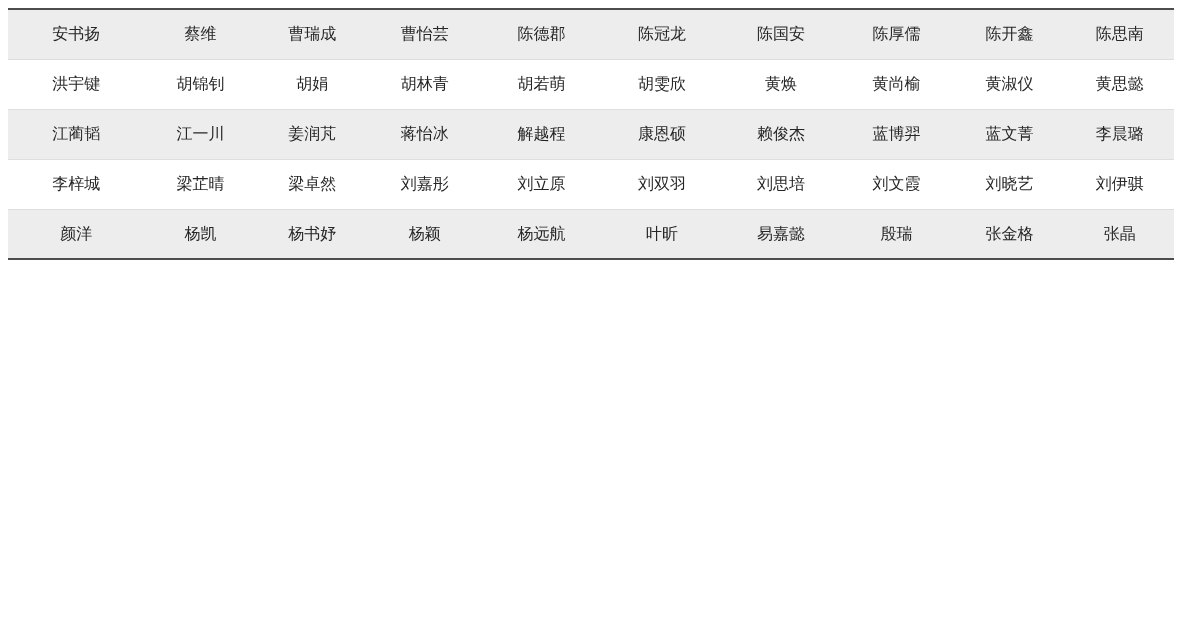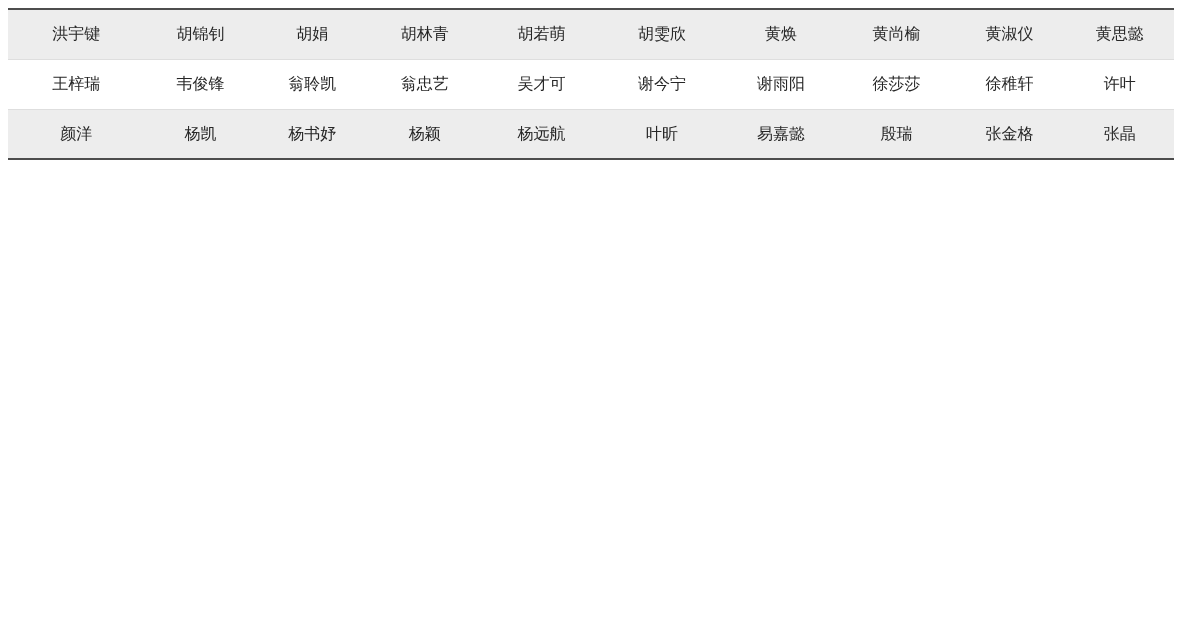--- a/index.html
+++ b/index.html
@@ -68,42 +68,66 @@
         <col class="c4">
         <col class="c5">
       <col class="c6">
         <col class="c7">
         <col class="c8">
         <col class="c9">
         <col class="c10">
     </colgroup>
     <tbody>
         <tr>
+          <td>安书扬</td>
+          <td>蔡维</td>
+          <td>曹瑞成</td>
+          <td>曹怡芸</td>
+          <td>陈德郡</td>
+          <td>陈冠龙</td>
+          <td>陈国安</td>
+          <td>陈厚儒</td>
+          <td>陈开鑫</td>
+          <td>陈思南</td>
+        </tr>
+        <tr>
           <td>洪宇键</td>
           <td>胡锦钊</td>
           <td>胡娟</td>
           <td>胡林青</td>
           <td>胡若萌</td>
           <td>胡雯欣</td>
           <td>黄焕</td>
           <td>黄尚榆</td>
           <td>黄淑仪</td>
           <td>黄思懿</td>
         </tr>
         <tr>
-          <td>王梓瑞</td>
-          <td>韦俊锋</td>
-          <td>翁聆凯</td>
-          <td>翁忠艺</td>
-          <td>吴才可</td>
-          <td>谢今宁</td>
-          <td>谢雨阳</td>
-          <td>徐莎莎</td>
-          <td>徐稚轩</td>
-          <td>许叶</td>
+          <td>江蔺韬</td>
+          <td>江一川</td>
+          <td>姜润芃</td>
+          <td>蒋怡冰</td>
+          <td>解越程</td>
+          <td>康恩硕</td>
+          <td>赖俊杰</td>
+          <td>蓝博羿</td>
+          <td>蓝文菁</td>
+          <td>李晨璐</td>
+        </tr>
+        <tr>
+          <td>李梓城</td>
+          <td>梁芷晴</td>
+          <td>梁卓然</td>
+          <td>刘嘉彤</td>
+          <td>刘立原</td>
+          <td>刘双羽</td>
+          <td>刘思培</td>
+          <td>刘文霞</td>
+          <td>刘晓艺</td>
+          <td>刘伊骐</td>
         </tr>
         <tr>
           <td>颜洋</td>
           <td>杨凯</td>
           <td>杨书妤</td>
           <td>杨颖</td>
           <td>杨远航</td>
           <td>叶昕</td>
           <td>易嘉懿</td>
           <td>殷瑞</td>

